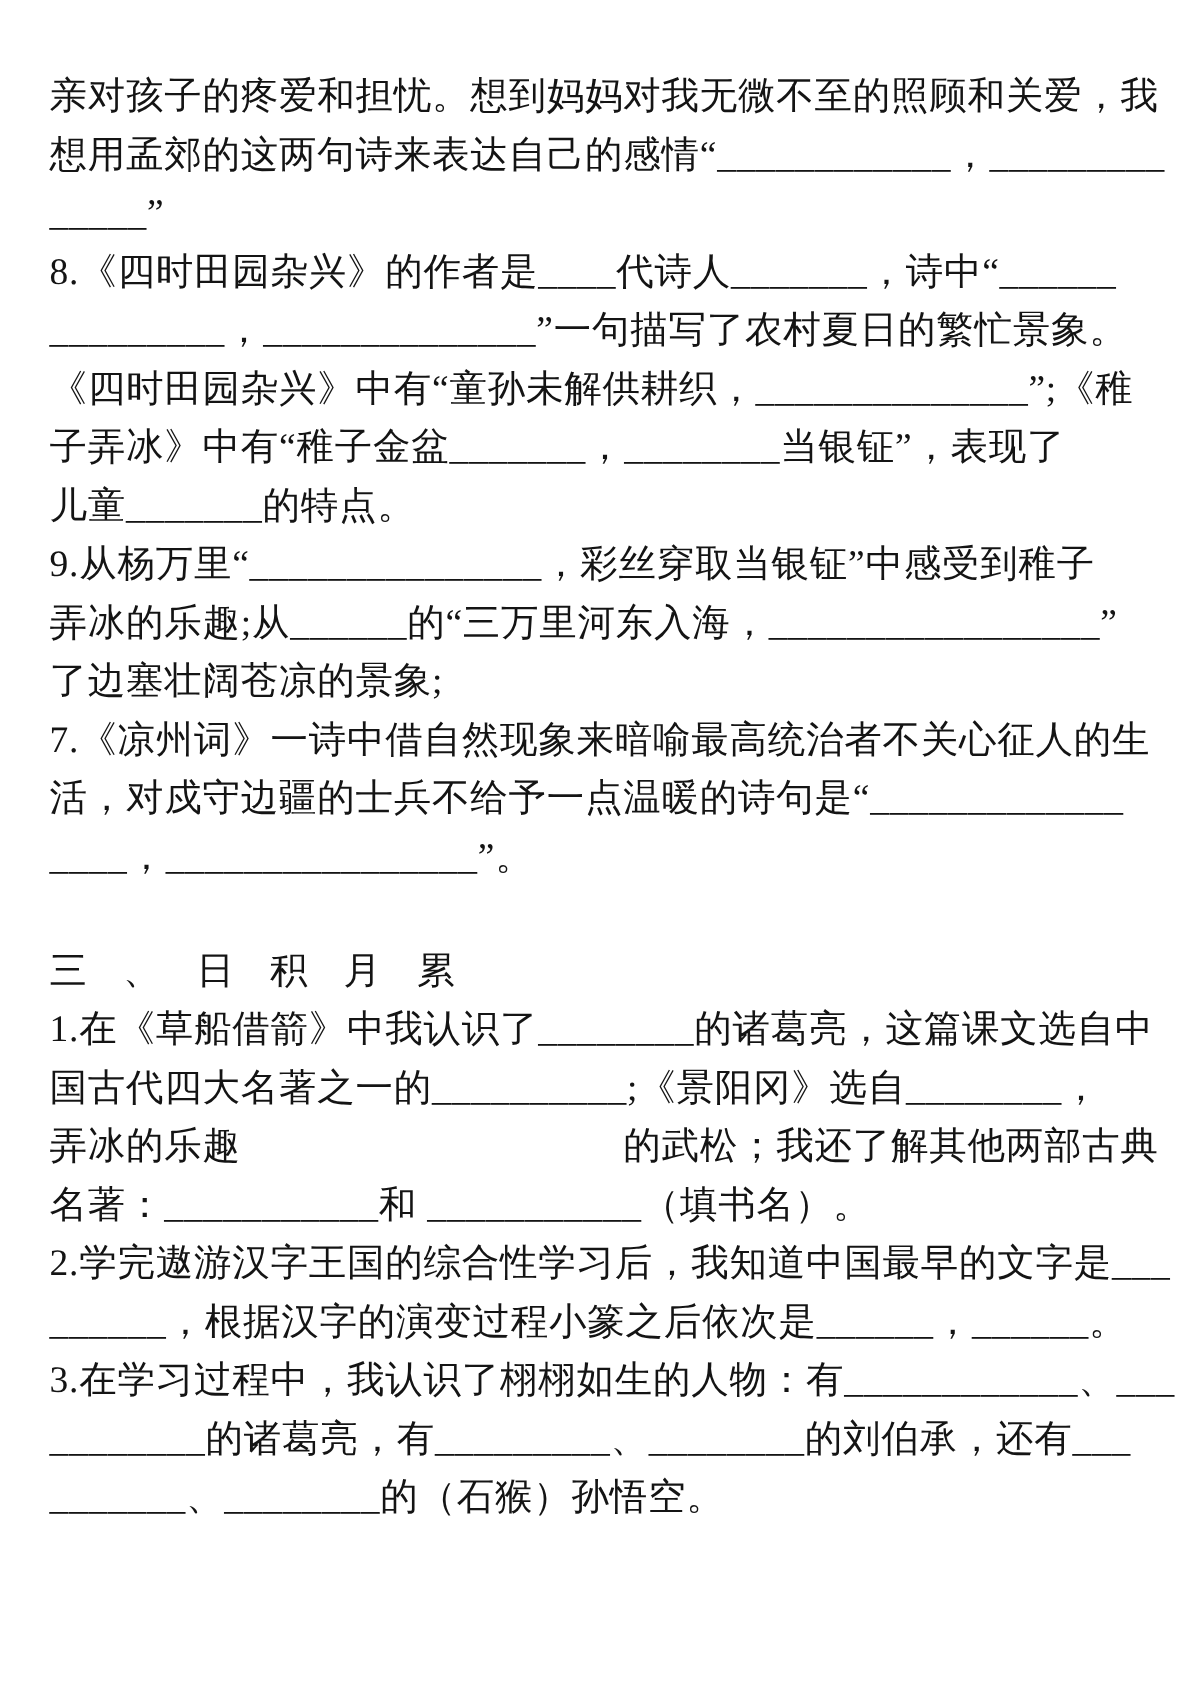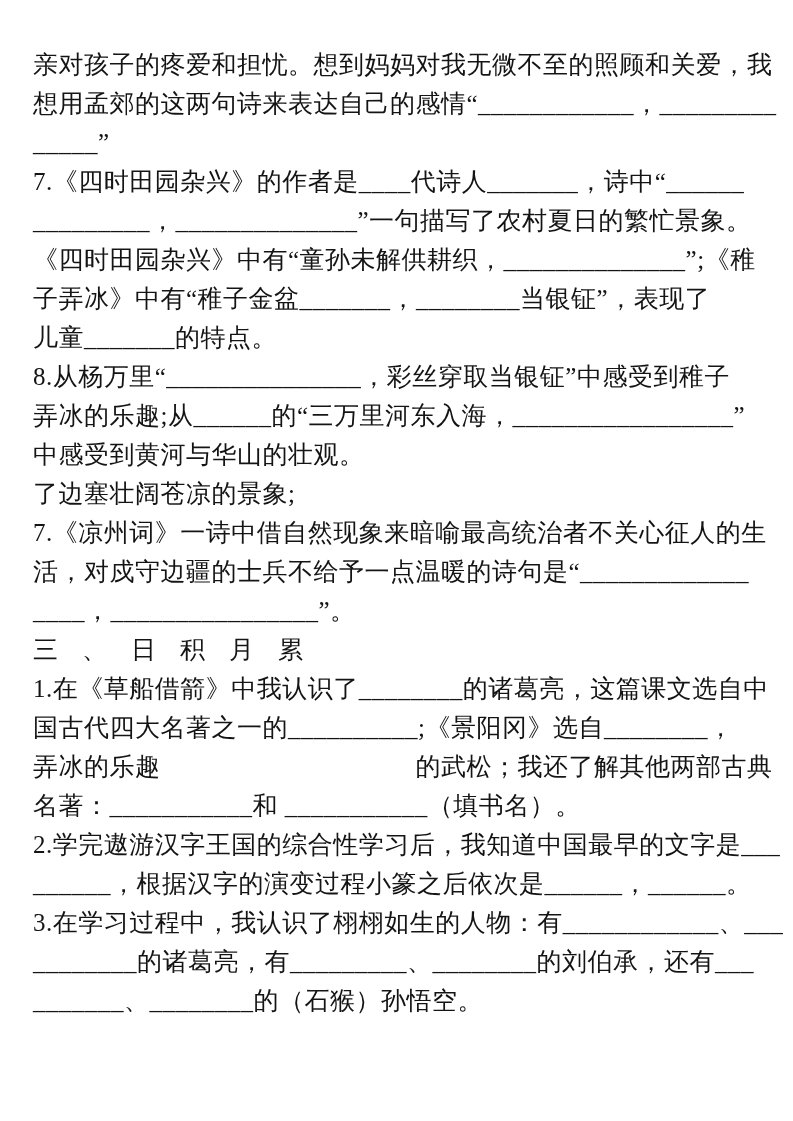--- a/index.html
+++ b/index.html
@@ -20,37 +20,37 @@
     color: #141414;
   }
   .line {
     line-height: 39px;
     white-space: pre;
     letter-spacing: 0.5px;
   }
   .line.heading {
     letter-spacing: 24px;
     font-weight: 500;
+    margin-top: 37px;
   }
 </style>
 </head>
 <body>
 
 <div class="page">
   <div class="line">亲对孩子的疼爱和担忧。想到妈妈对我无微不至的照顾和关爱，我</div>
   <div class="line">想用孟郊的这两句诗来表达自己的感情“____________，_________</div>
   <div class="line">_____”</div>
-  <div class="line">7.《四时田园杂兴》的作者是____代诗人_______，诗中“______</div>
+  <div class="line">8.《四时田园杂兴》的作者是____代诗人_______，诗中“______</div>
   <div class="line">_________，______________”一句描写了农村夏日的繁忙景象。</div>
   <div class="line">《四时田园杂兴》中有“童孙未解供耕织，______________”;《稚</div>
   <div class="line">子弄冰》中有“稚子金盆_______，________当银钲”，表现了</div>
   <div class="line">儿童_______的特点。</div>
-  <div class="line">8.从杨万里“_______________，彩丝穿取当银钲”中感受到稚子</div>
+  <div class="line">9.从杨万里“_______________，彩丝穿取当银钲”中感受到稚子</div>
   <div class="line">弄冰的乐趣;从______的“三万里河东入海，_________________”</div>
-  <div class="line">中感受到黄河与华山的壮观。</div>
   <div class="line">了边塞壮阔苍凉的景象;</div>
   <div class="line">7.《凉州词》一诗中借自然现象来暗喻最高统治者不关心征人的生</div>
   <div class="line">活，对戍守边疆的士兵不给予一点温暖的诗句是“_____________</div>
   <div class="line">____，________________”。</div>
   <div class="line heading">三、日积月累</div>
   <div class="line">1.在《草船借箭》中我认识了________的诸葛亮，这篇课文选自中</div>
   <div class="line">国古代四大名著之一的__________;《景阳冈》选自________，</div>
   <div class="line">弄冰的乐趣　　　　　　　　　　的武松；我还了解其他两部古典</div>
   <div class="line">名著：___________和 ___________（填书名）。</div>
   <div class="line">2.学完遨游汉字王国的综合性学习后，我知道中国最早的文字是___</div>

